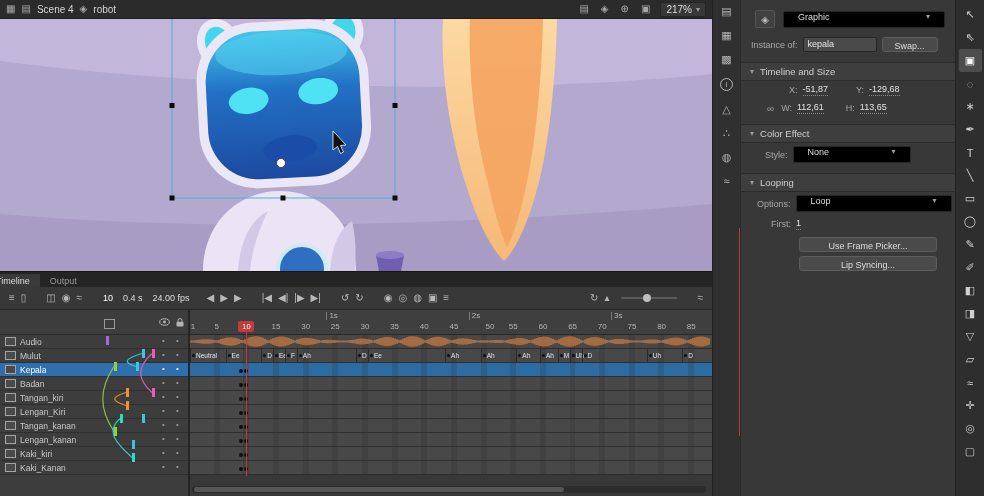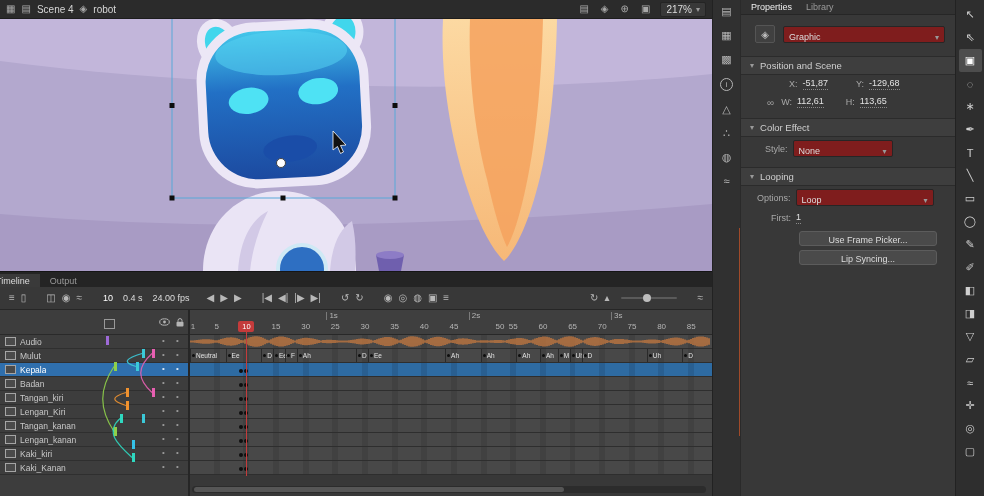--- a/index.html
+++ b/index.html
@@ -40,22 +40,22 @@
   
   .props{position:absolute;left:740px;top:0;width:215px;height:496px;background:#383838;
          box-sizing:border-box;border-left:1px solid #2a2a2a;font-size:9px}
   .props-tabs{display:flex;gap:14px;align-items:center;height:14px;padding:0 10px;
               background:#313131;border-bottom:1px solid #262626;font-size:9px}
   .ptab.active{color:#eee}
   .ptab{color:#9a9a9a}
   .sym-row{display:flex;align-items:center;gap:8px;padding:10px 10px 6px 14px}
   .sym-ic{width:18px;height:16px;border:1px solid #555;border-radius:2px;display:flex;
           align-items:center;justify-content:center;color:#bbb;font-size:10px;background:#404040}
-  .dd{display:flex;justify-content:space-between;align-items:flex-end;background:#7f1d1d;
-      border:1px solid #262626;border-radius:2px;height:15px;padding:0 5px;color:#ddd;flex:1}
+  .dd{display:flex;justify-content:space-between;align-items:flex-start;background:#000000;
+      border:1px solid #262626;border-radius:2px;height:15px;padding:0 14px;color:#ddd;flex:1}
   .prow{display:flex;align-items:center;gap:5px;padding:3px 10px;color:#b5b5b5}
   .inbox{background:#4a4a4a;border:1px solid #262626;border-radius:2px;height:13px;
          line-height:13px;padding:0 4px;color:#e6e6e6;width:64px}
   .pbtn{background:#4a4a4a;border:1px solid #5c5c5c;border-radius:3px;color:#ddd;height:15px;
         line-height:14px;text-align:center;width:138px;margin:4px 0 0 58px;font-size:9px}
   .sect{display:flex;align-items:center;gap:6px;background:#3e3e3e;border-top:1px solid #2b2b2b;
         border-bottom:1px solid #2b2b2b;height:17px;padding:0 9px;color:#cfcfcf;
         font-size:9.5px;margin-top:7px}
   .sect .chev{font-size:8px}
   .hot{color:#e2e2e2;border-bottom:1px dotted #8a8a8a;padding-bottom:1px}
@@ -361,21 +361,21 @@
               <span class="num-label" style="left:3.0px">1</span>
               <span class="num-label" style="left:26.7px">5</span>
               <span class="num-label" style="left:56.4px">10</span>
               <span class="num-label" style="left:86.0px">15</span>
               <span class="num-label" style="left:115.7px">30</span>
               <span class="num-label" style="left:145.3px">25</span>
               <span class="num-label" style="left:175.0px">30</span>
               <span class="num-label" style="left:204.6px">35</span>
               <span class="num-label" style="left:234.3px">40</span>
               <span class="num-label" style="left:264.0px">45</span>
-              <span class="num-label" style="left:310px">50</span>
+              <span class="num-label" style="left:300px">50</span>
               <span class="num-label" style="left:323.3px">55</span>
               <span class="num-label" style="left:352.9px">60</span>
               <span class="num-label" style="left:382.6px">65</span>
               <span class="num-label" style="left:412.3px">70</span>
               <span class="num-label" style="left:441.9px">75</span>
               <span class="num-label" style="left:471.6px">80</span>
               <span class="num-label" style="left:501.2px">85</span>
             </div>
         </div>
         <div id="frame-rows">
@@ -503,35 +503,36 @@
       <span class="dock-ic ">▦</span>
       <span class="dock-ic ">▩</span>
       <span class="dock-ic circle">i</span>
       <span class="dock-ic ">△</span>
       <span class="dock-ic ">∴</span>
       <span class="dock-ic ">◍</span>
       <span class="dock-ic ">≈</span>
     </div>
 
   <div class="props">
-    <div class="props-tabs">
-      <span class="ptab active">Properties</span>
-      <span class="ptab">Library</span>
-    </div>
     <div class="sym-row">
       <span class="sym-ic">◈</span>
       <span class="dd">
         <span>Graphic</span>
         <span class="chev">▾</span>
       </span>
     </div>
+    <div class="prow">
+      <span class="plab">Instance of:</span>
+      <span class="inbox">kepala</span>
+      <button class="pbtn" style="width:56px;margin:0">Swap...</button>
+    </div>
 
     <div class="sect">
       <span class="chev">▾</span>
-      <span>Position and Scene</span>
+      <span>Timeline and Size</span>
     </div>
     <div class="prow" style="padding-left:48px">
       <span class="plab">X:</span>
       <span class="hot">-51,87</span>
       <span class="gap18"></span>
       <span class="plab">Y:</span>
       <span class="hot">-129,68</span>
     </div>
     <div class="prow" style="padding-left:26px">
       <span class="link-ic">∞</span>

